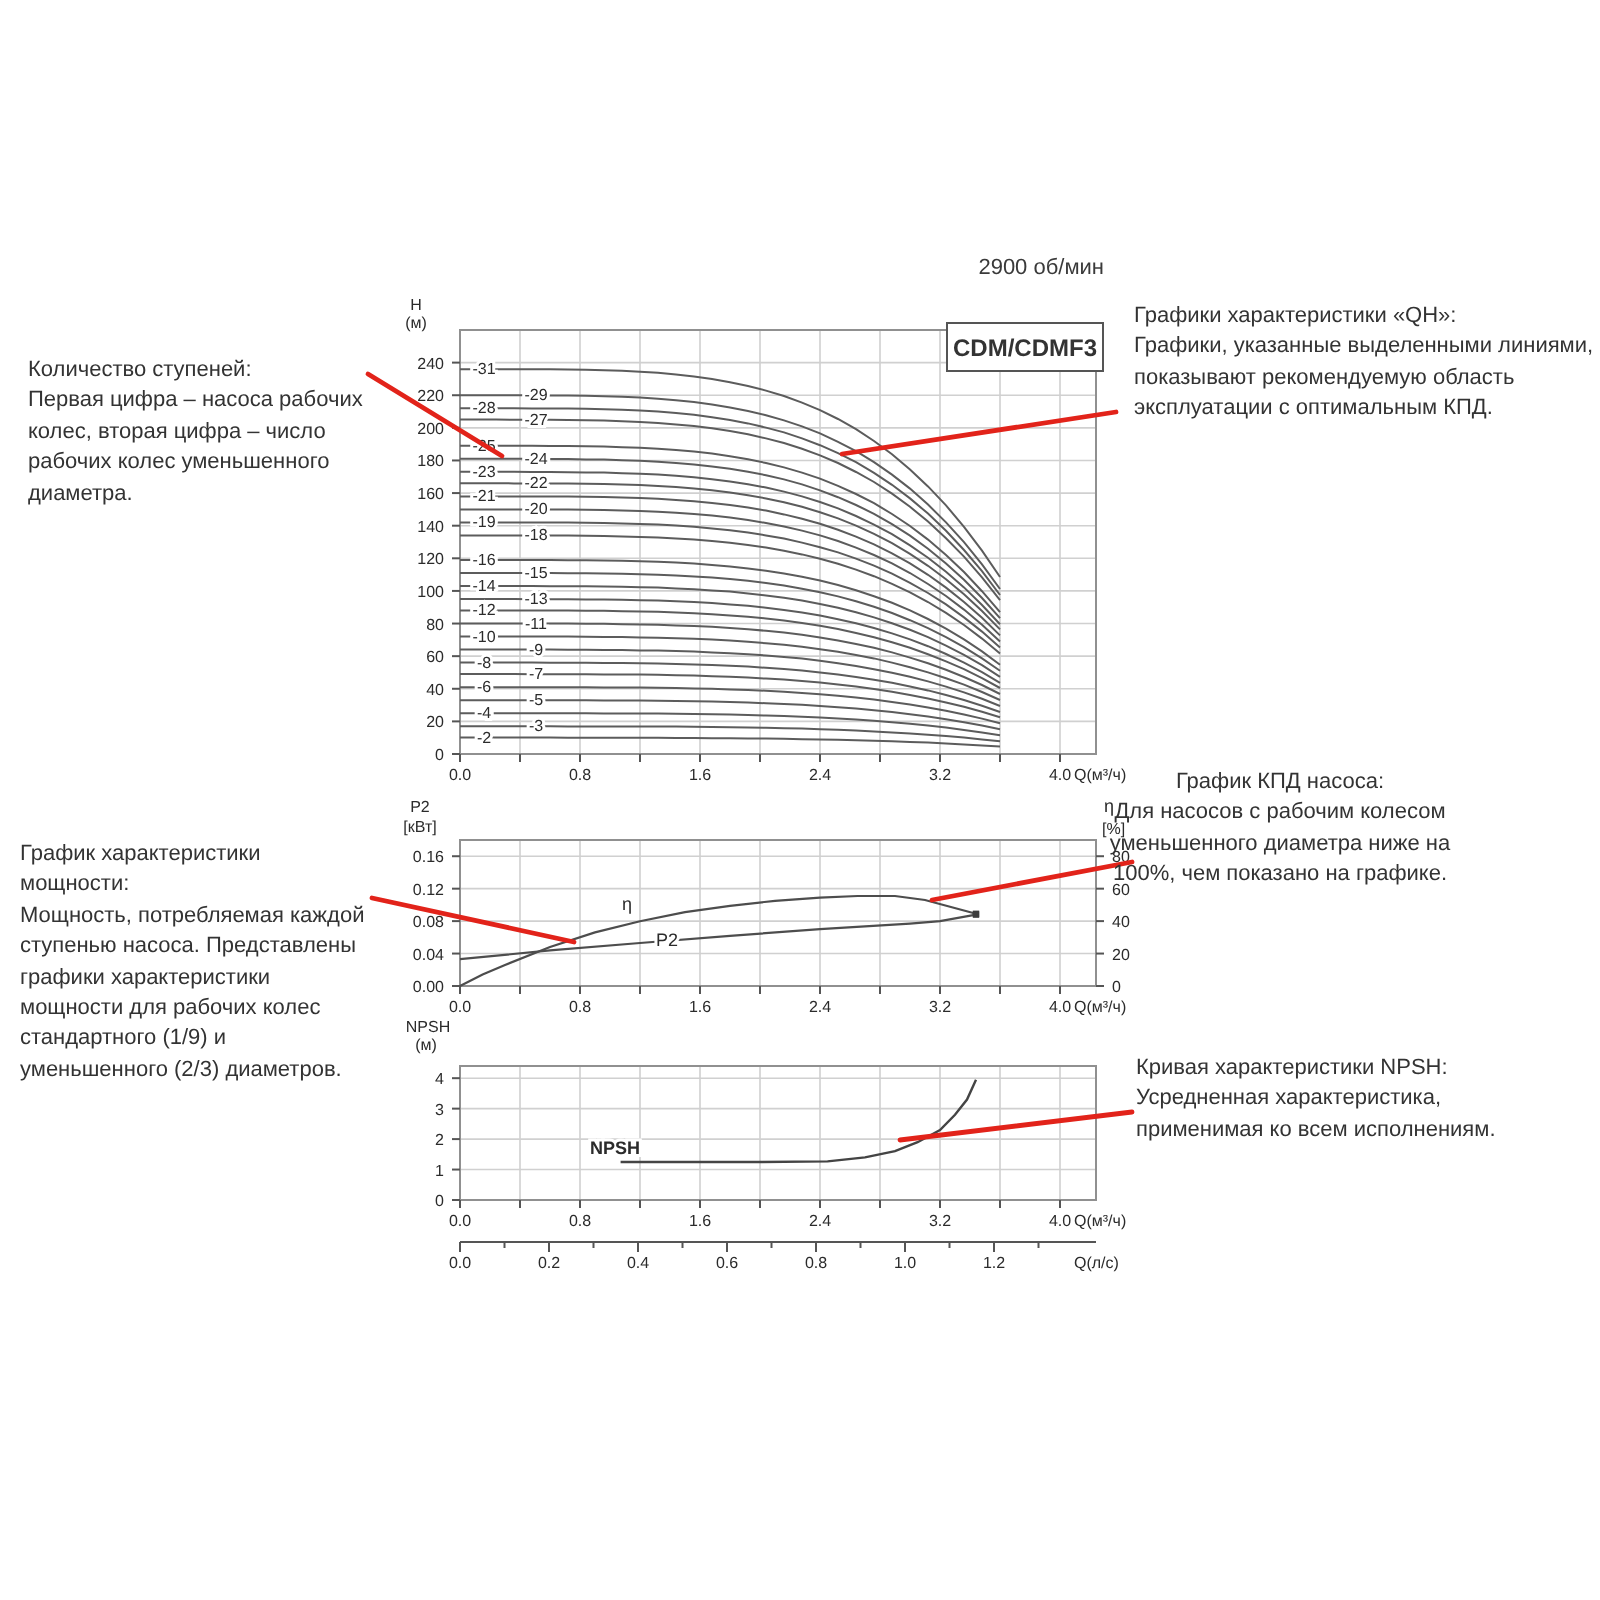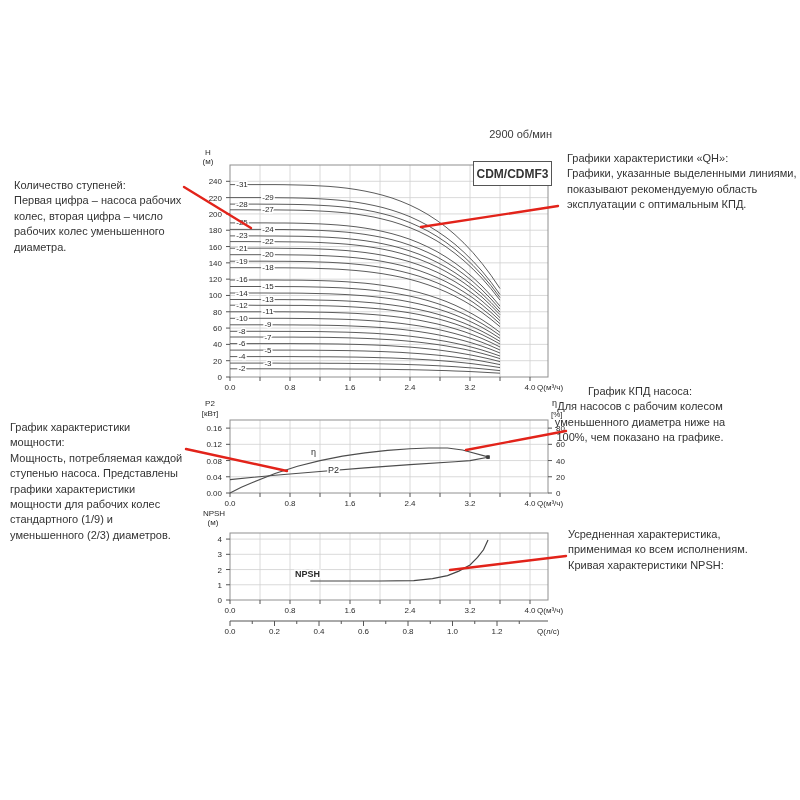--- a/index.html
+++ b/index.html
@@ -308,17 +308,17 @@
     <div>График характеристики мощности:</div>
     <div>Мощность, потребляемая каждой ступенью насоса. Представлены графики характеристики мощности для рабочих колес стандартного (1/9) и уменьшенного (2/3) диаметров.</div>
   </div>
 
   <div class="ann" style="left:540px;top:384px;width:200px;text-align:center;">
     <div>График КПД насоса:</div>
     <div>Для насосов с рабочим колесом уменьшенного диаметра ниже на 100%, чем показано на графике.</div>
   </div>
 
   <div class="ann" style="left:568px;top:527px;width:196px;">
+    <div>Кривая характеристики NPSH:</div>
     <div>Усредненная характеристика, применимая ко всем исполнениям.</div>
-    <div>Кривая характеристики NPSH:</div>
   </div>
 
 </div>
 
 </body></html>

